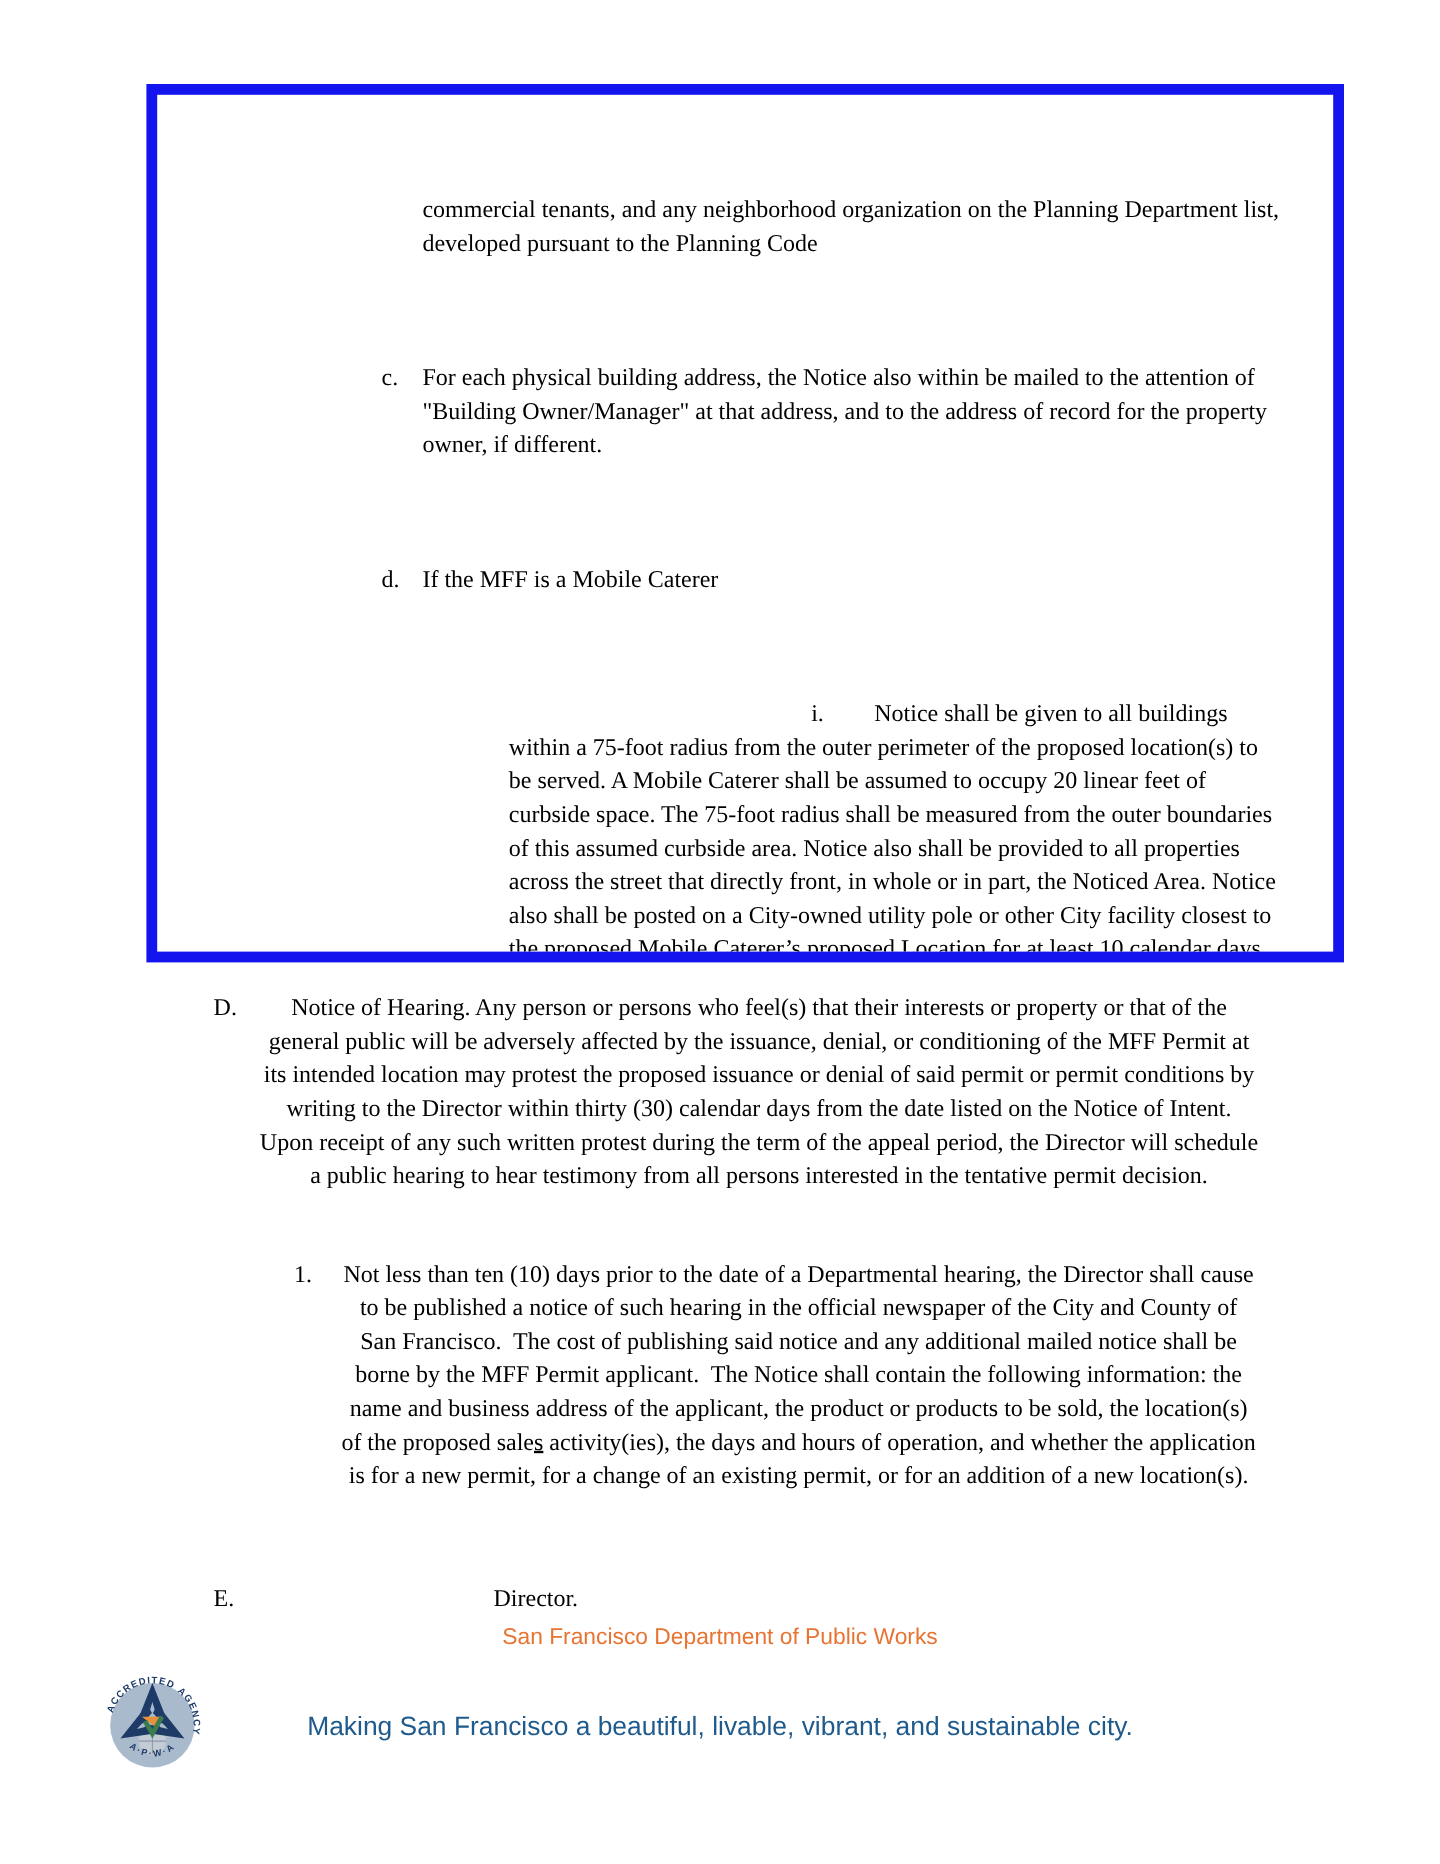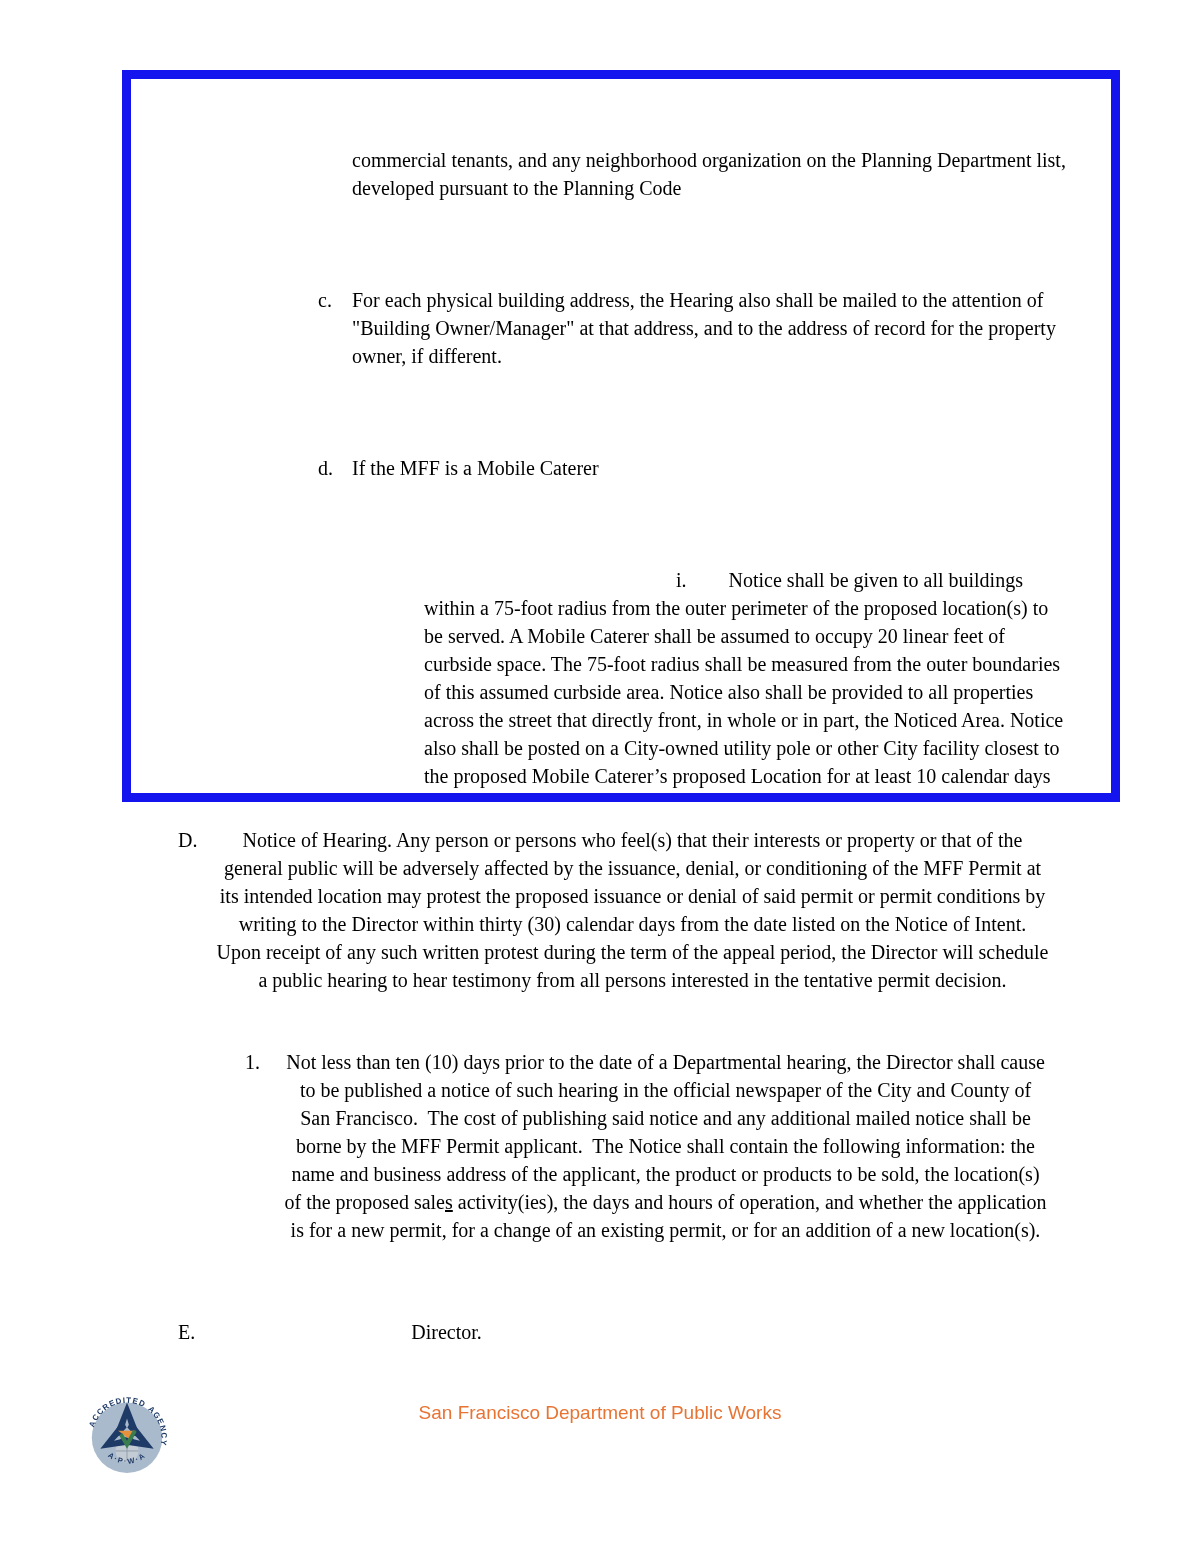--- a/index.html
+++ b/index.html
@@ -7,21 +7,21 @@
     position:relative; width:1200px; height:1553px; background:#ffffff;
     font-family:"Liberation Serif", serif; color:#000; overflow:hidden;
   }
   .doc-text { font-size:20px; line-height:28px; white-space:pre-wrap; }
   p { margin:0; }
 
   
   .blue-box {
     position:absolute; left:122px; top:70px; width:998px; height:732px;
     box-sizing:border-box; border:9px solid #1414ee; overflow:hidden;
-    padding-top:11px; background:#ffffff;
+    padding-top:26px; background:#ffffff;
   }
   .box-intro   { margin-left:221px; width:715px; }
   .box-li      { margin-left:187px; width:739px; display:flex; }
   .box-li .marker { flex:0 0 34px; }
   .box-li .body   { flex:1; }
   .roman-para  { margin-left:293px; width:640px; }
   .roman-para.i-item  { text-indent:252px; }
   .roman-marker { margin-right:42px; }
 
   
@@ -30,21 +30,21 @@
   #section-d .marker { flex:0 0 37px; }
   #item-1    { left:245px; top:1048px; width:803px; }
   #item-1 .marker { flex:0 0 38px; }
   #section-e { left:178px; top:1318px; width:500px; }
   #section-e .marker { flex:0 0 37px; }
   .hang-li .body { flex:1;text-align:center; }
   .u { text-decoration:underline; }
 
   
   #footer-line1 {
-    position:absolute; left:0; top:1401px; width:1200px; text-align:center;
+    position:absolute; left:0; top:1353px; width:1200px; text-align:center;
     font-family:"Liberation Sans", sans-serif; font-size:19px; line-height:23px;
     color:#e87434;
   }
   #footer-line2 {
     position:absolute; left:0; top:1424px; width:1200px; text-align:center;
     font-family:"Liberation Sans", sans-serif; font-size:22px; line-height:29px;
     color:#1e5a8c;
   }
   #apwa-logo { position:absolute; left:83px; top:1392px; width:88px; height:88px; }
   #apwa-logo text { font-family:"Liberation Sans", sans-serif; }
@@ -52,21 +52,21 @@
 </head>
 <body>
 
 <div class="page">
 
   <div class="blue-box doc-text">
     <p class="box-intro">commercial tenants, and any neighborhood organization on the Planning Department list, developed pursuant to the Planning Code</p>
 
     <div class="box-li">
       <span class="marker">c.</span>
-      <span class="body">For each physical building address, the Hearing also shall be mailed to the attention of "Building Owner/Manager" at that address, and to the address of record for the property owner, if different.</span>
+      <span class="body">For each physical building address, the Notice also within be mailed to the attention of "Building Owner/Manager" at that address, and to the address of record for the property owner, if different.</span>
     </div>
 
     <div class="box-li">
       <span class="marker">d.</span>
       <span class="body">If the MFF is a Mobile Caterer</span>
     </div>
 
     <p class="roman-para i-item"><span class="roman-marker">i.</span><span>Notice shall be given to all buildings within a 75-foot radius from the outer perimeter of the proposed location(s) to be served. A Mobile Caterer shall be assumed to occupy 20 linear feet of curbside space. The 75-foot radius shall be measured from the outer boundaries of this assumed curbside area. Notice also shall be provided to all properties across the street that directly front, in whole or in part, the Noticed Area. Notice also shall be posted on a City-owned utility pole or other City facility closest to the proposed Mobile Caterer’s proposed Location for at least 10 calendar days prior to the end date to either file an objection with DPW, or to request a Departmental hearing. The applicant shall photograph the posted notice, including a date stamp, and submit such photograph to DPW. This photograph shall satisfy the posting requirement under this Article and Order.</span></p>
 
     
@@ -108,14 +108,15 @@
       <use href="#aShape" fill="#1e3a66" transform="rotate(-120 50 47)"></use>
       <path d="M40 44 L60 44 L52 53 Z" fill="#e8913c"></path>
       <path d="M43 48 L50 60 L59 44" stroke="#3a7d4f" stroke-width="4.5" fill="none"></path>
     </g>
     <text font-size="8.5" font-weight="bold" fill="#1e3a66" letter-spacing="2" text-anchor="middle">
       <textPath href="#arcBottom" startOffset="50%">A·P·W·A</textPath>
     </text>
   </svg>
 
   <div id="footer-line1">San Francisco Department of Public Works</div>
+  <div id="footer-line2">Making San Francisco a beautiful, livable, vibrant, and sustainable city.</div>
 
 </div>
 
 </body></html>

